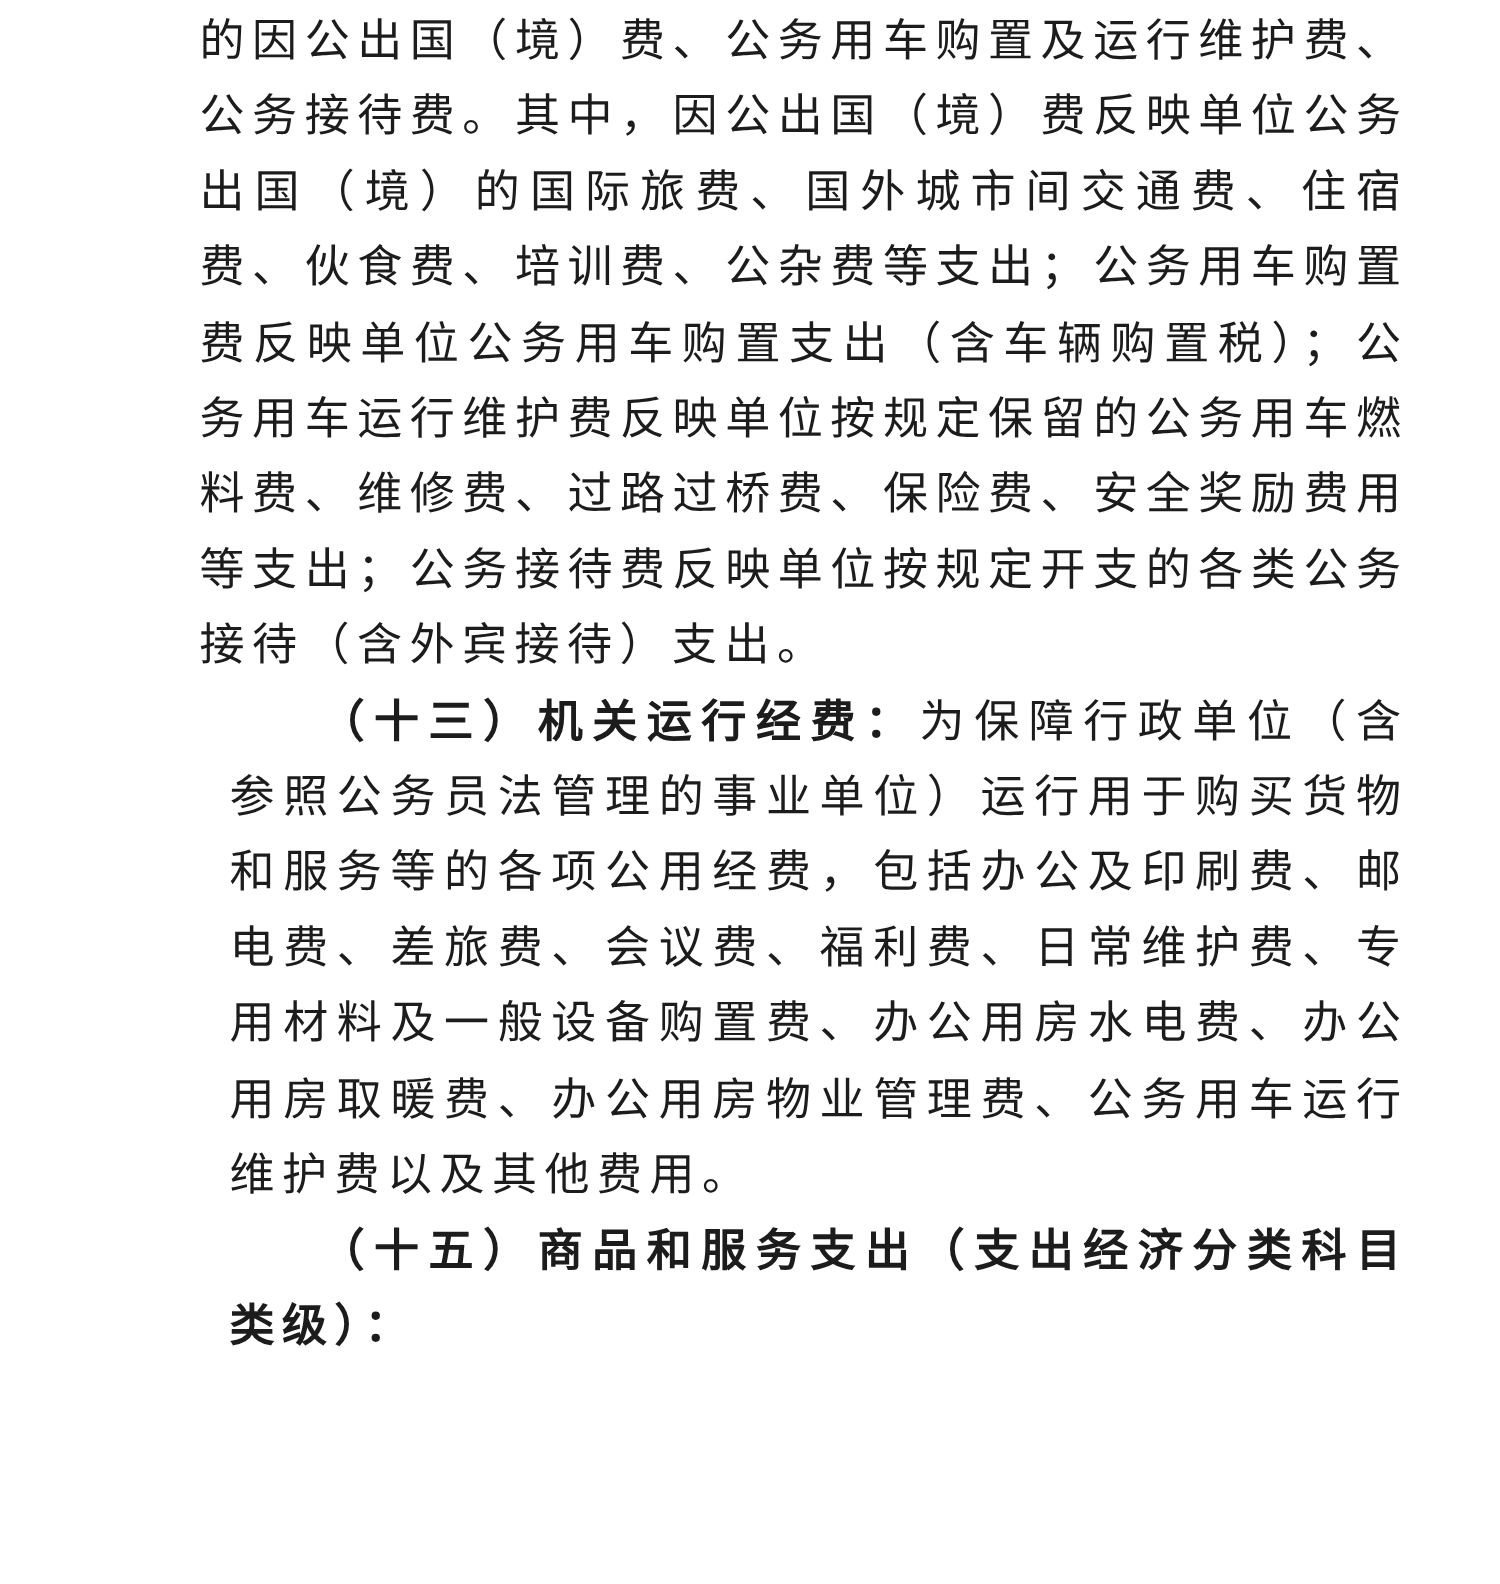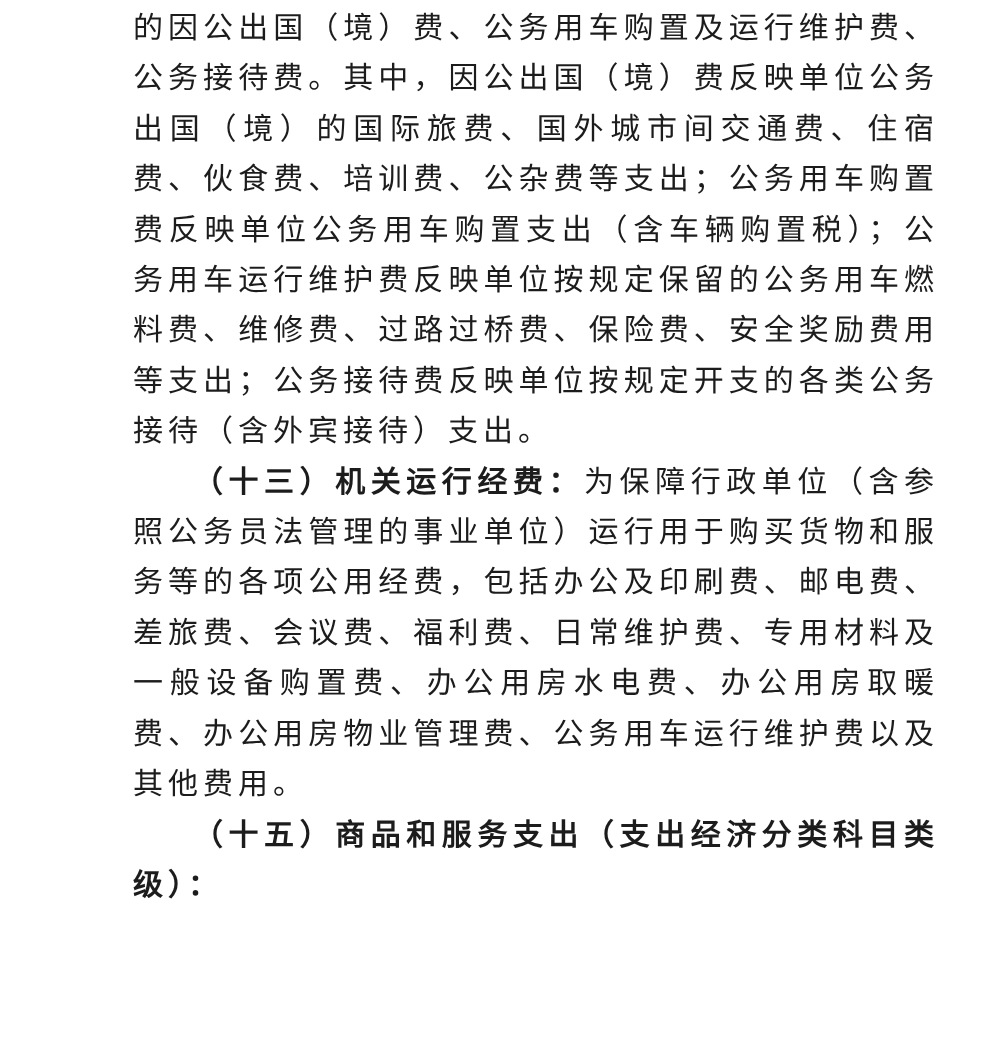--- a/index.html
+++ b/index.html
@@ -27,20 +27,21 @@
     font-size: 30px;
     line-height: 50.4px;
     letter-spacing: 5px;
     color: #1c1c1c;
     text-align: justify;
     text-justify: inter-character;
     word-break: break-all;
   }
   p.para.indent {
     text-indent: 2em;
+    margin-left: 20px;
   }
   .hd {
     font-weight: 700;
   }
 </style>
 </head>
 <body>
 
 <div class="page">
   <div class="content">

